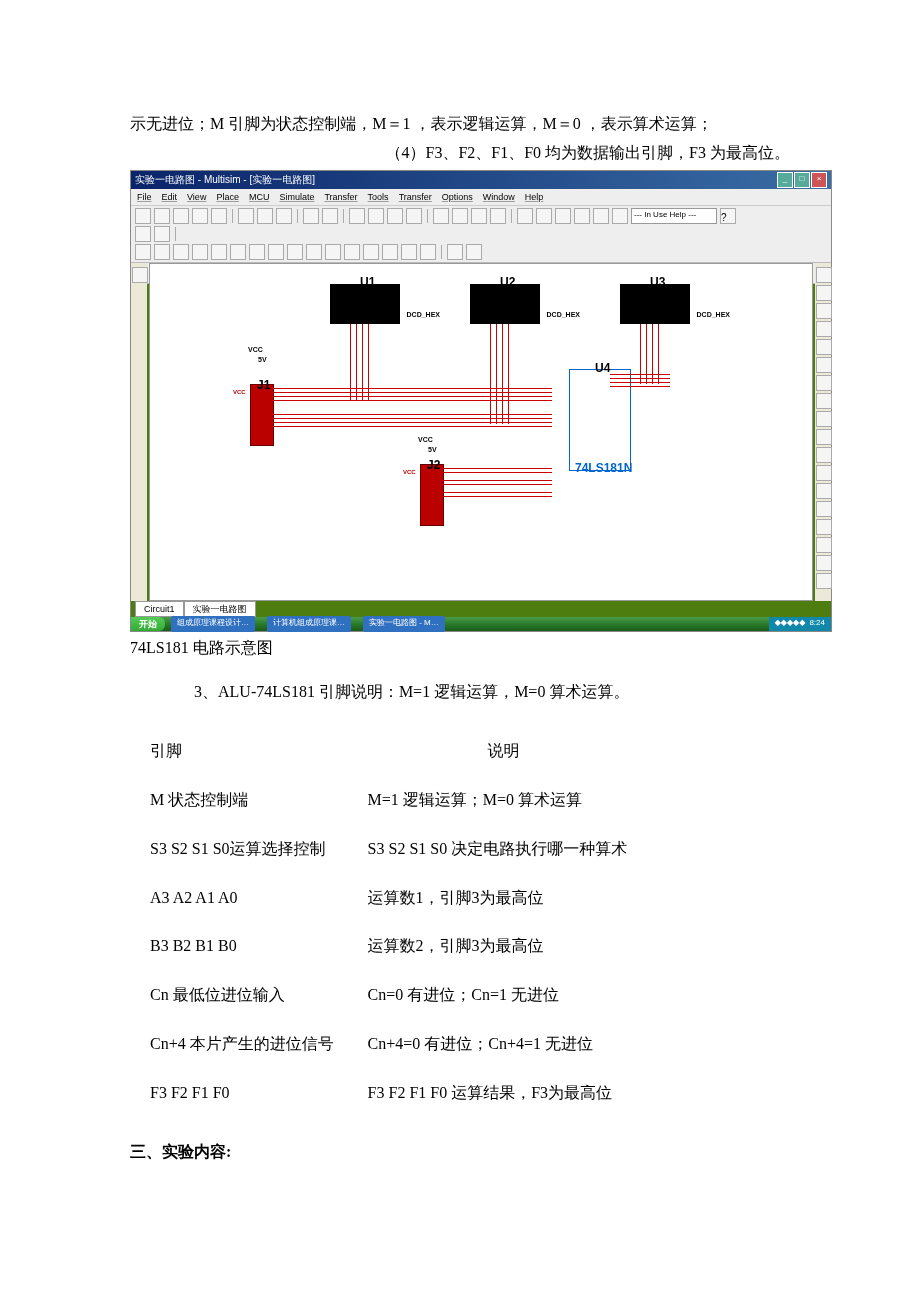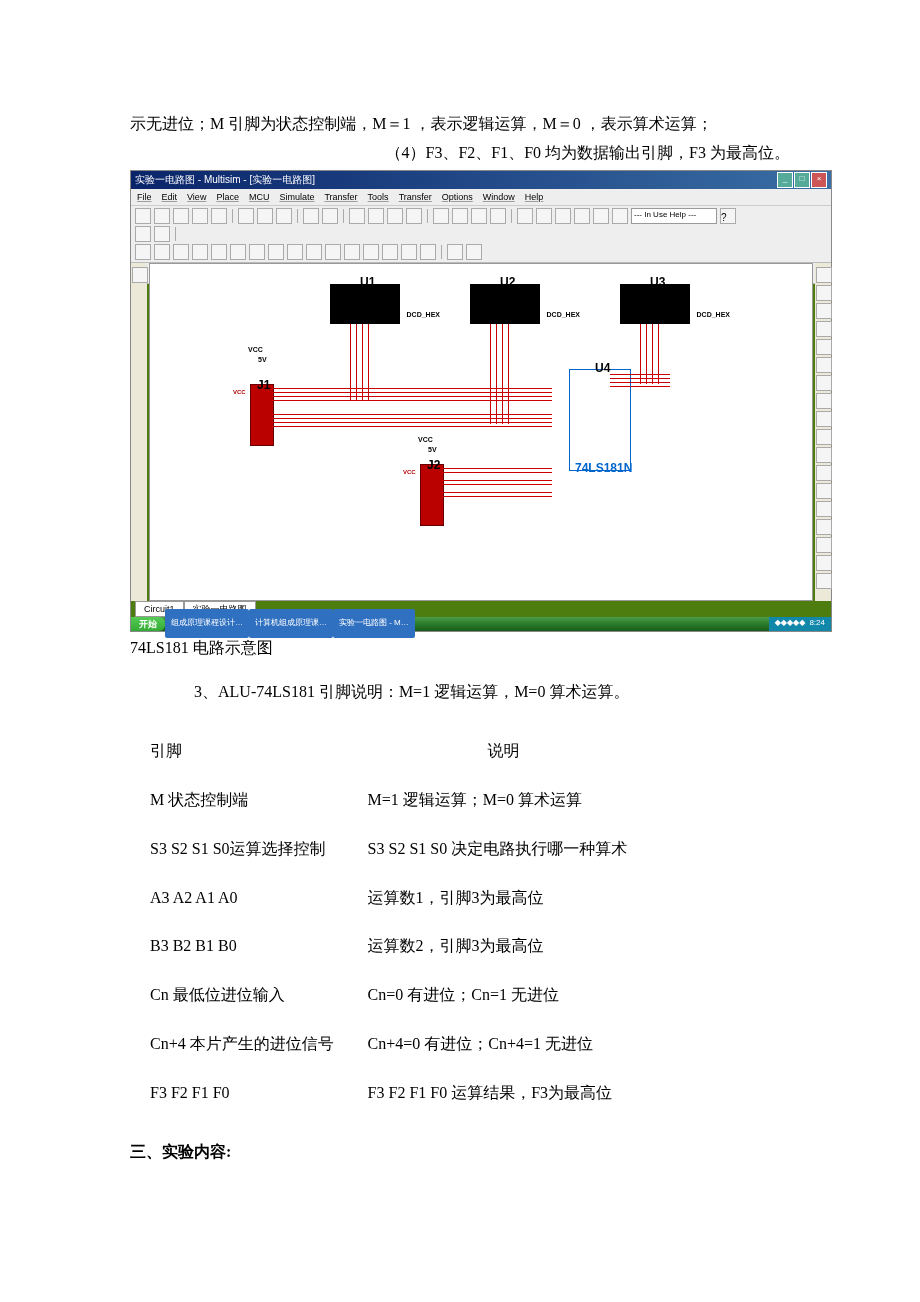--- a/index.html
+++ b/index.html
@@ -107,21 +107,21 @@
     position:absolute; bottom:14px; left:4px; height:16px;
     display:flex; gap:0;
   }
   .tab-item { border:1px solid #999; background:#fff; padding:0 8px; font-size:9px; display:flex; align-items:center;}
   .taskbar {
     position:absolute; bottom:0; left:0; right:0; height:14px;
     background: linear-gradient(to bottom, #4a9b4a, #2a7b2a, #1a5b1a);
     display:flex; align-items:center;
   }
   .start-btn { background:linear-gradient(to bottom, #5c5, #3a3); color:#fff; height:14px; padding:0 8px; font-size:9px; font-weight:bold; display:flex; align-items:center; border-radius:0 6px 6px 0;}
-  .task-item { background:#3070c0; color:#fff; height:29px; margin:1px 0; padding:0 6px; font-size:8px; display:flex; align-items:center; border-radius:2px;}
+  .task-item { background:#3070c0; color:#fff; height:16px; margin:1px 6px; padding:0 6px; font-size:8px; display:flex; align-items:center; border-radius:2px;}
   .tray { margin-left:auto; background:#18a; height:14px; padding:0 6px; font-size:8px; color:#fff; display:flex; align-items:center; gap:4px;}
   .caption {
     margin: 2px 0 16px 0;
   }
   .section-intro {
     text-indent: 4em;
     margin: 6px 0 20px 0;
   }
   .pin-table {
     width: 100%;

